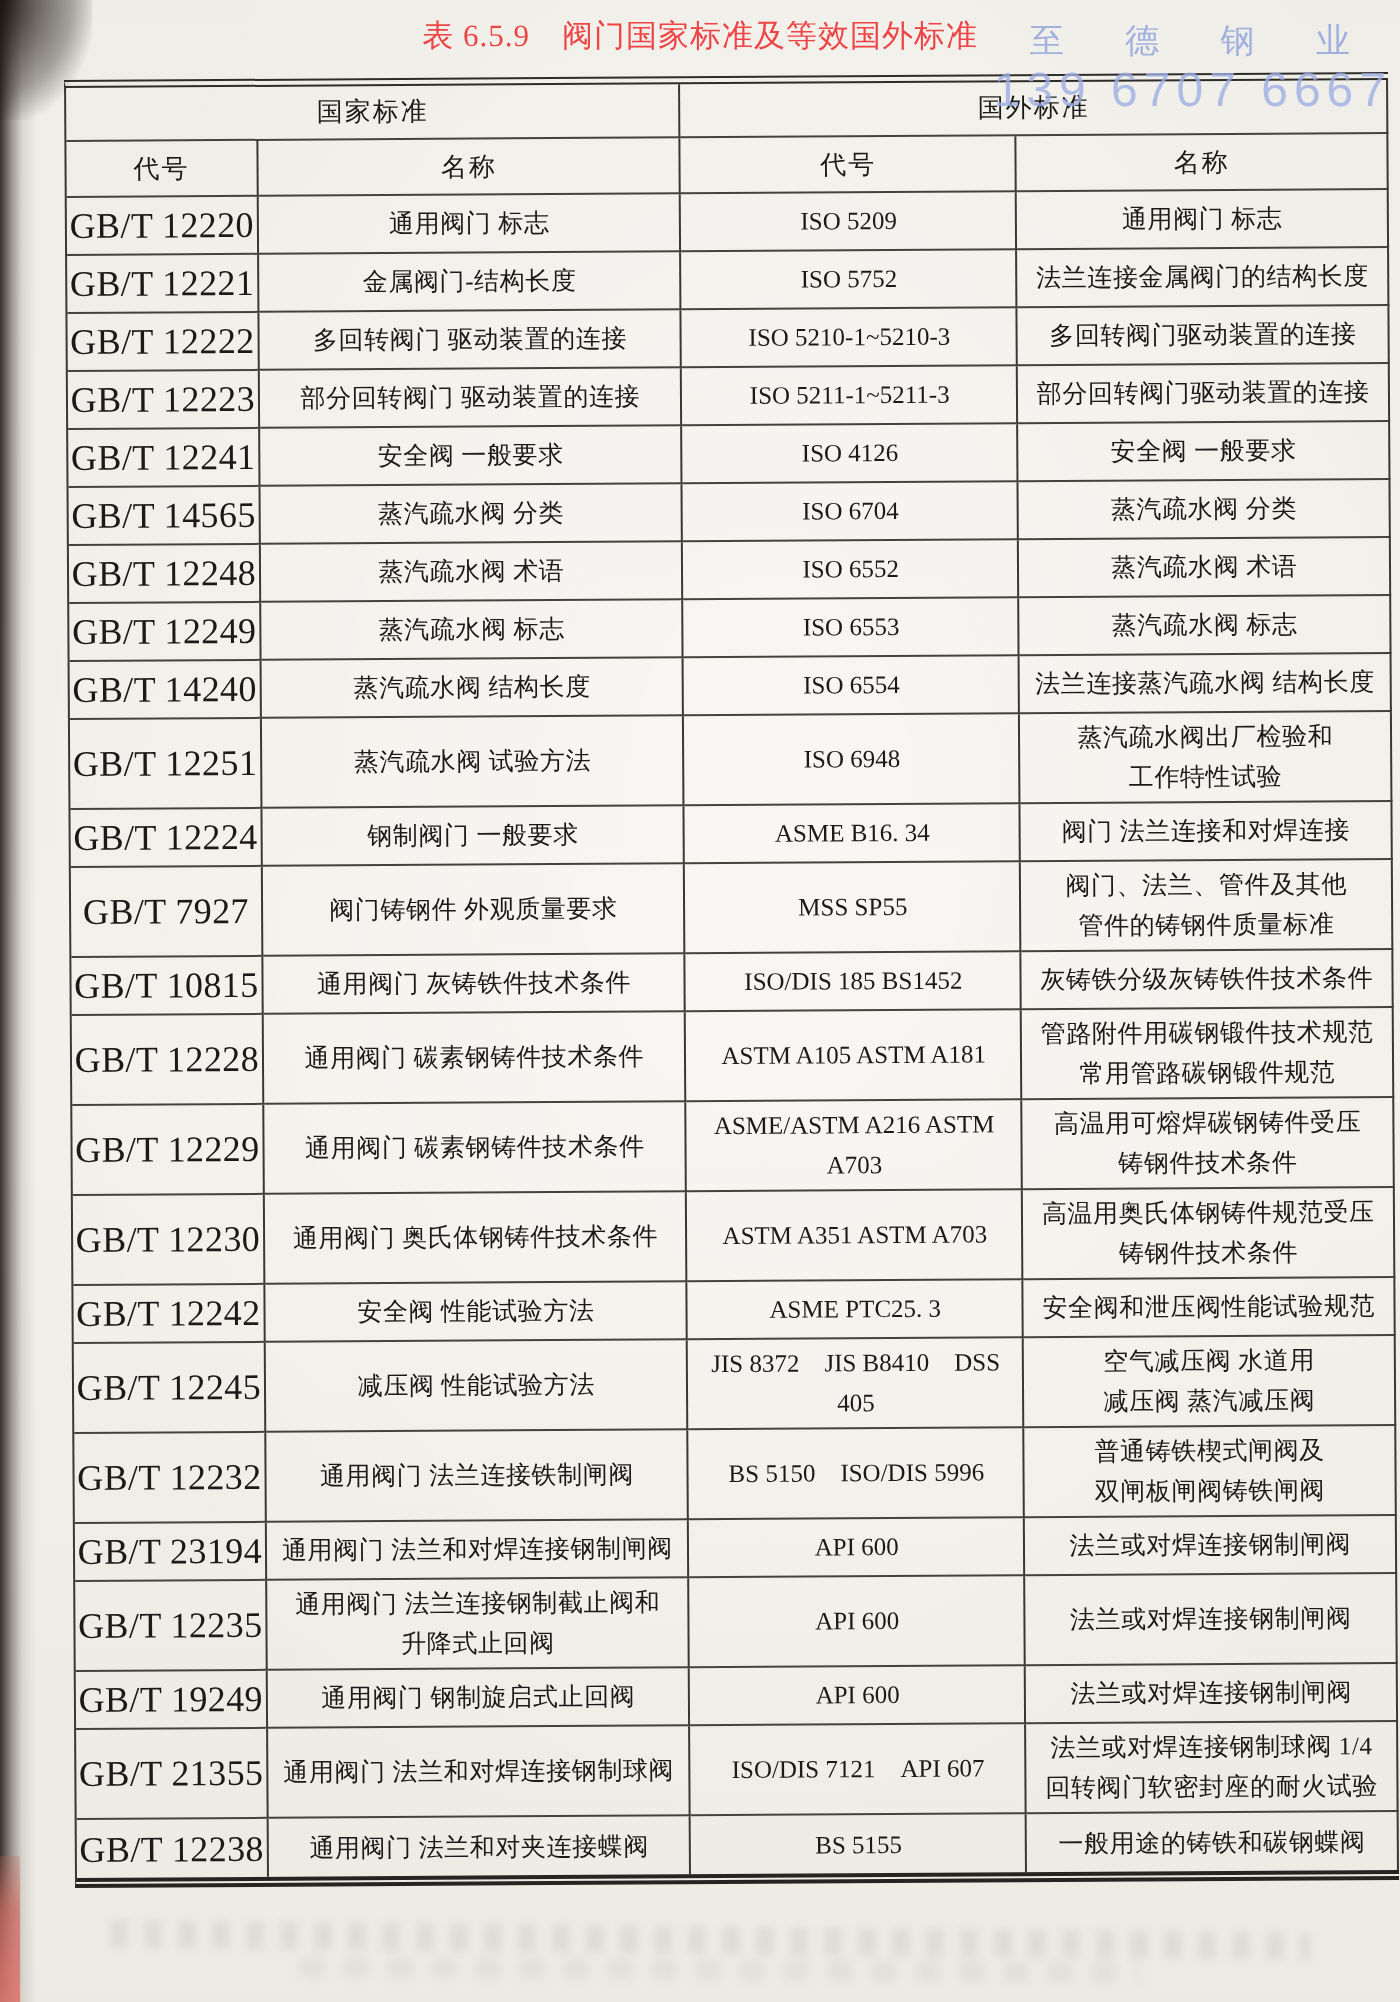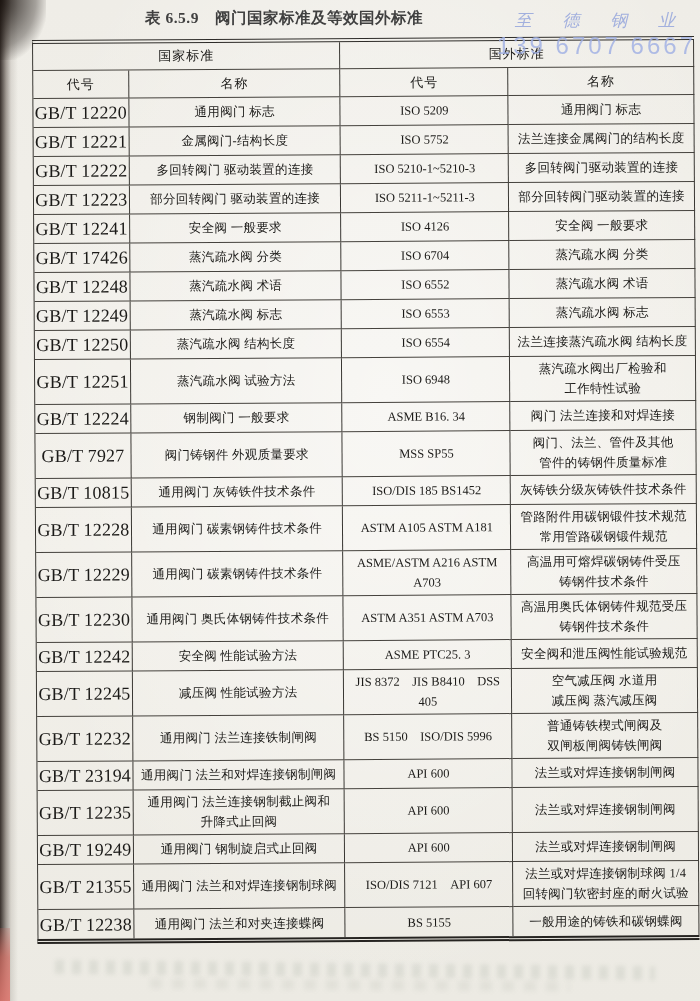--- a/index.html
+++ b/index.html
@@ -37,29 +37,29 @@
     z-index:1; pointer-events:none;
   }
   .bleed-smudge2 {
     position:absolute; left:150px; top:980px; width:420px; height:10px;
     background:repeating-linear-gradient(90deg, rgba(120,130,115,0.18) 0 12px, rgba(0,0,0,0) 12px 22px);
     filter:blur(2.5px); opacity:.5; transform:rotate(0.4deg);
     z-index:1; pointer-events:none;
   }
 
   .page-title {
-    position:absolute; top:8px; left:0; width:568px;
-    text-align:center; font-size:15.5px; font-weight:bold;
-    letter-spacing:0.5px; color:#404040; z-index:3;
+    position:absolute; top:8px; left:0; width:700px;
+    text-align:center; font-size:15.5px; font-weight:normal;
+    letter-spacing:0.5px; color:#ef4444; z-index:3;
   }
   .watermark { position:absolute; z-index:4; pointer-events:none;
     font-family:"Liberation Sans","DejaVu Sans",sans-serif; }
   .wm-line1 {
     top:9px; right:12px; font-size:17px; letter-spacing:13px;
-    color:rgba(148,164,220,0.85); font-weight:500;font-style:italic;
+    color:rgba(148,164,220,0.85); font-weight:500;
   }
   .wm-line2 {
     top:32px; right:4px; font-size:24px; letter-spacing:3px;
     color:rgba(158,174,228,0.8); font-weight:500;
   }
 
   .table-wrap {
     position:absolute; left:32px; top:38px; width:662px; z-index:2;
     transform:rotate(-0.35deg); transform-origin:50% 0;
   }
@@ -139,39 +139,39 @@
           <td class="fcode">ISO 5211-1~5211-3</td>
           <td class="name">部分回转阀门驱动装置的连接</td>
         </tr>
         <tr>
           <td class="code">GB/T 12241</td>
           <td class="name">安全阀 一般要求</td>
           <td class="fcode">ISO 4126</td>
           <td class="name">安全阀 一般要求</td>
         </tr>
         <tr>
-          <td class="code">GB/T 17426</td>
+          <td class="code">GB/T 14565</td>
           <td class="name">蒸汽疏水阀 分类</td>
           <td class="fcode">ISO 6704</td>
           <td class="name">蒸汽疏水阀 分类</td>
         </tr>
         <tr>
           <td class="code">GB/T 12248</td>
           <td class="name">蒸汽疏水阀 术语</td>
           <td class="fcode">ISO 6552</td>
           <td class="name">蒸汽疏水阀 术语</td>
         </tr>
         <tr>
           <td class="code">GB/T 12249</td>
           <td class="name">蒸汽疏水阀 标志</td>
           <td class="fcode">ISO 6553</td>
           <td class="name">蒸汽疏水阀 标志</td>
         </tr>
         <tr>
-          <td class="code">GB/T 12250</td>
+          <td class="code">GB/T 14240</td>
           <td class="name">蒸汽疏水阀 结构长度</td>
           <td class="fcode">ISO 6554</td>
           <td class="name">法兰连接蒸汽疏水阀 结构长度</td>
         </tr>
         <tr>
           <td class="code">GB/T 12251</td>
           <td class="name">蒸汽疏水阀 试验方法</td>
           <td class="fcode">ISO 6948</td>
           <td class="name">蒸汽疏水阀出厂检验和
 工作特性试验</td>

